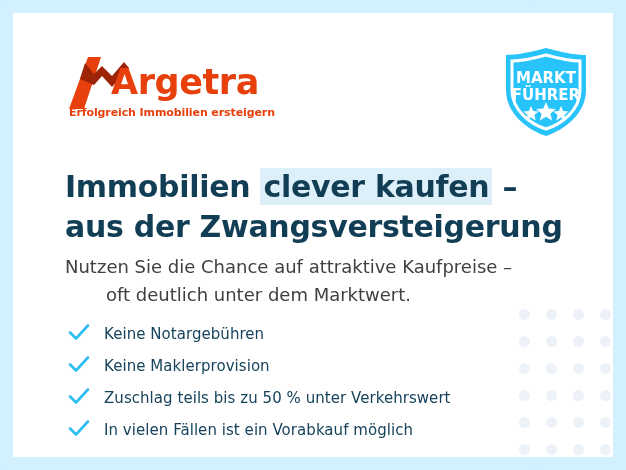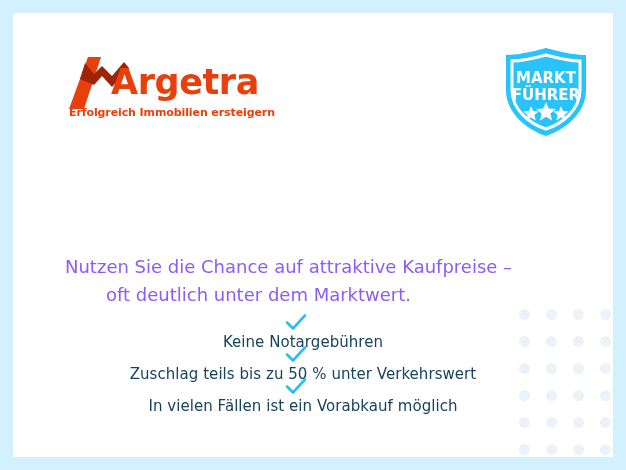--- a/index.html
+++ b/index.html
@@ -119,38 +119,37 @@
   }
   #headline .line2 { display: block; }
 
   
   #subheadline {
     position: absolute;
     left: 52px;
     top: 222px;
     width: 520px;
     font-size: 18px;
-    color: #8b5cf6;
+    color: #404040;
     line-height: 1.58;
     font-family: "DejaVu Sans", sans-serif;
   }
   #subheadline .line2 { display: block; margin-left: 41px; }
 
   
   #benefits {
     position: absolute;
     left: 55px;
     top: 298px;
     width: 470px;
   }
   .benefit-row {
     display: flex;
-    align-items: center;
+    align-items: flex-end;
     height: 32px;
-    flex-direction: column;
   }
   .benefit-check {
     flex: 0 0 auto;
     width: 22px;
     height: 22px;
     margin-right: 14px;
     display: flex;
     align-items: center;
     justify-content: center;
   }
@@ -214,20 +213,24 @@
         <text x="44" y="37" text-anchor="middle" fill="#ffffff" font-family="DejaVu Sans, sans-serif" font-size="15" font-weight="bold">MARKT</text>
         <text x="44" y="54" text-anchor="middle" fill="#ffffff" font-family="DejaVu Sans, sans-serif" font-size="15" font-weight="bold">FÜHRER</text>
         <g fill="#ffffff">
           <polygon points="29,60 31.1,65.1 36.6,65.5 32.4,69.1 33.7,74.5 29,71.5 24.3,74.5 25.6,69.1 21.4,65.5 26.9,65.1"></polygon>
           <polygon points="44,56 46.7,62.6 53.8,63.1 48.4,67.7 50.1,74.6 44,70.8 37.9,74.6 39.6,67.7 34.2,63.1 41.3,62.6"></polygon>
           <polygon points="59,60 61.1,65.1 66.6,65.5 62.4,69.1 63.7,74.5 59,71.5 54.3,74.5 55.6,69.1 51.4,65.5 56.9,65.1"></polygon>
         </g>
       </svg>
     </div>
 
+    <h1 id="headline">
+      <span>Immobilien </span><span class="hl">clever kaufen</span><span> –</span>
+      <span class="line2">aus der Zwangsversteigerung</span>
+    </h1>
 
     <p id="subheadline">
       <span>Nutzen Sie die Chance auf attraktive Kaufpreise –</span>
       <span class="line2">oft deutlich unter dem Marktwert.</span>
     </p>
 
     <ul id="benefits" style="list-style:none;margin:0;padding:0;">
       <li class="benefit-row">
         <span class="benefit-check">
           <svg width="22" height="18" viewBox="0 0 22 18" xmlns="http://www.w3.org/2000/svg">
@@ -235,20 +238,28 @@
           </svg>
         </span>
         <span class="benefit-text">Keine Notargebühren</span>
       </li>
       <li class="benefit-row">
         <span class="benefit-check">
           <svg width="22" height="18" viewBox="0 0 22 18" xmlns="http://www.w3.org/2000/svg">
             <polyline points="2,9.5 8,15.5 20,2.5" fill="none" stroke="#2bbef5" stroke-width="2.6" stroke-linecap="round" stroke-linejoin="round"></polyline>
           </svg>
         </span>
+        <span class="benefit-text">Keine Maklerprovision</span>
+      </li>
+      <li class="benefit-row">
+        <span class="benefit-check">
+          <svg width="22" height="18" viewBox="0 0 22 18" xmlns="http://www.w3.org/2000/svg">
+            <polyline points="2,9.5 8,15.5 20,2.5" fill="none" stroke="#2bbef5" stroke-width="2.6" stroke-linecap="round" stroke-linejoin="round"></polyline>
+          </svg>
+        </span>
         <span class="benefit-text">Zuschlag teils bis zu 50 % unter Verkehrswert</span>
       </li>
       <li class="benefit-row">
         <span class="benefit-check">
           <svg width="22" height="18" viewBox="0 0 22 18" xmlns="http://www.w3.org/2000/svg">
             <polyline points="2,9.5 8,15.5 20,2.5" fill="none" stroke="#2bbef5" stroke-width="2.6" stroke-linecap="round" stroke-linejoin="round"></polyline>
           </svg>
         </span>
         <span class="benefit-text">In vielen Fällen ist ein Vorabkauf möglich</span>
       </li>

